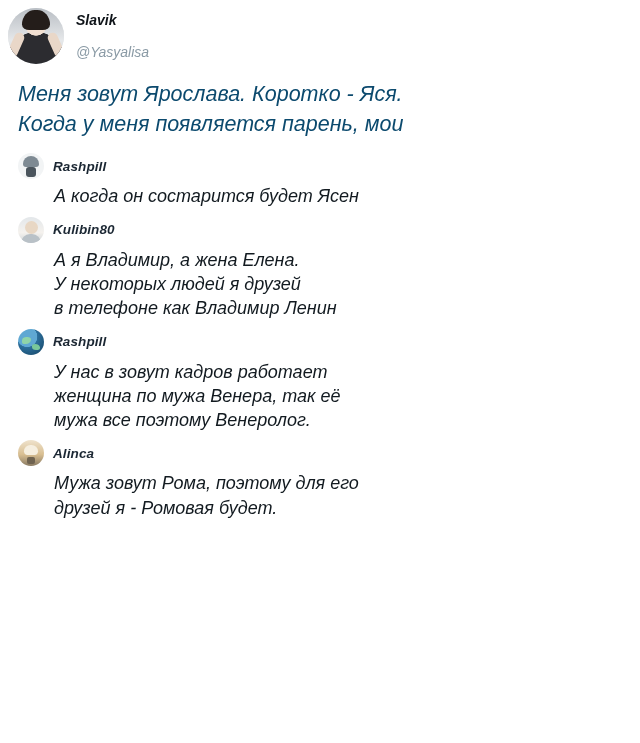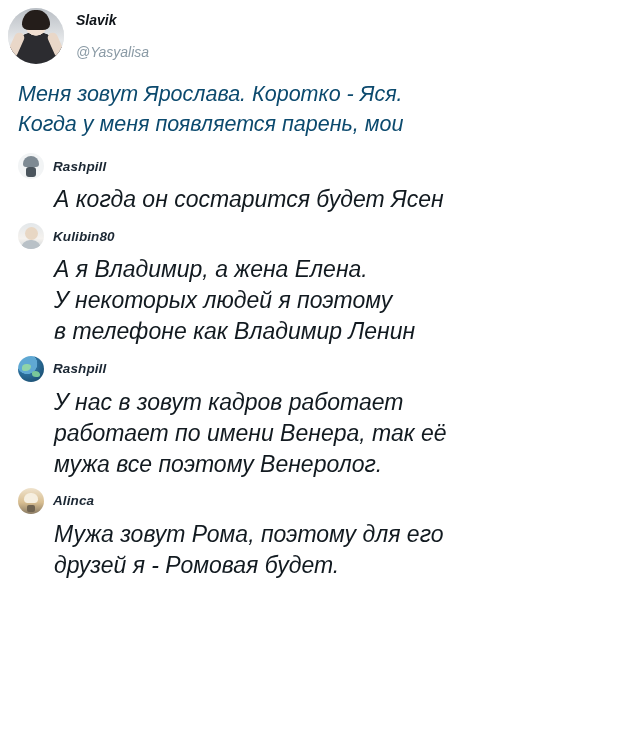--- a/index.html
+++ b/index.html
@@ -102,21 +102,21 @@
     gap: 9px;
     height: 26px;
   }
   .reply-name {
     font-size: 13.5px;
     font-weight: bold;
     color: #1b2733;
     letter-spacing: 0.1px;
   }
   .reply-text {
-    font-size: 23px;
+    font-size: 18px;
     line-height: 1.35;
     color: #121a20;
     padding: 5px 12px 6px 36px;
   }
   .reply-text div { white-space: nowrap; }
 
   
   .av {
     width: 26px;
     height: 26px;
@@ -242,33 +242,33 @@
       </div>
     </div>
 
     <div class="reply">
       <div class="reply-head">
         <div class="av av-kulibin"></div>
         <div class="reply-name">Kulibin80</div>
       </div>
       <div class="reply-text">
         <div>А я Владимир, а жена Елена.</div>
-        <div>У некоторых людей я поэтому</div>
+        <div>У некоторых людей я друзей</div>
         <div>в телефоне как Владимир Ленин</div>
       </div>
     </div>
 
     <div class="reply">
       <div class="reply-head">
         <div class="av av-rashpill"></div>
         <div class="reply-name">Rashpill</div>
       </div>
       <div class="reply-text">
         <div>У нас в зовут кадров работает</div>
-        <div>работает по имени Венера, так её</div>
+        <div>женщина по мужа Венера, так её</div>
         <div>мужа все поэтому Венеролог.</div>
       </div>
     </div>
 
     <div class="reply">
       <div class="reply-head">
         <div class="av av-alinca"></div>
         <div class="reply-name">Alinca</div>
       </div>
       <div class="reply-text">

